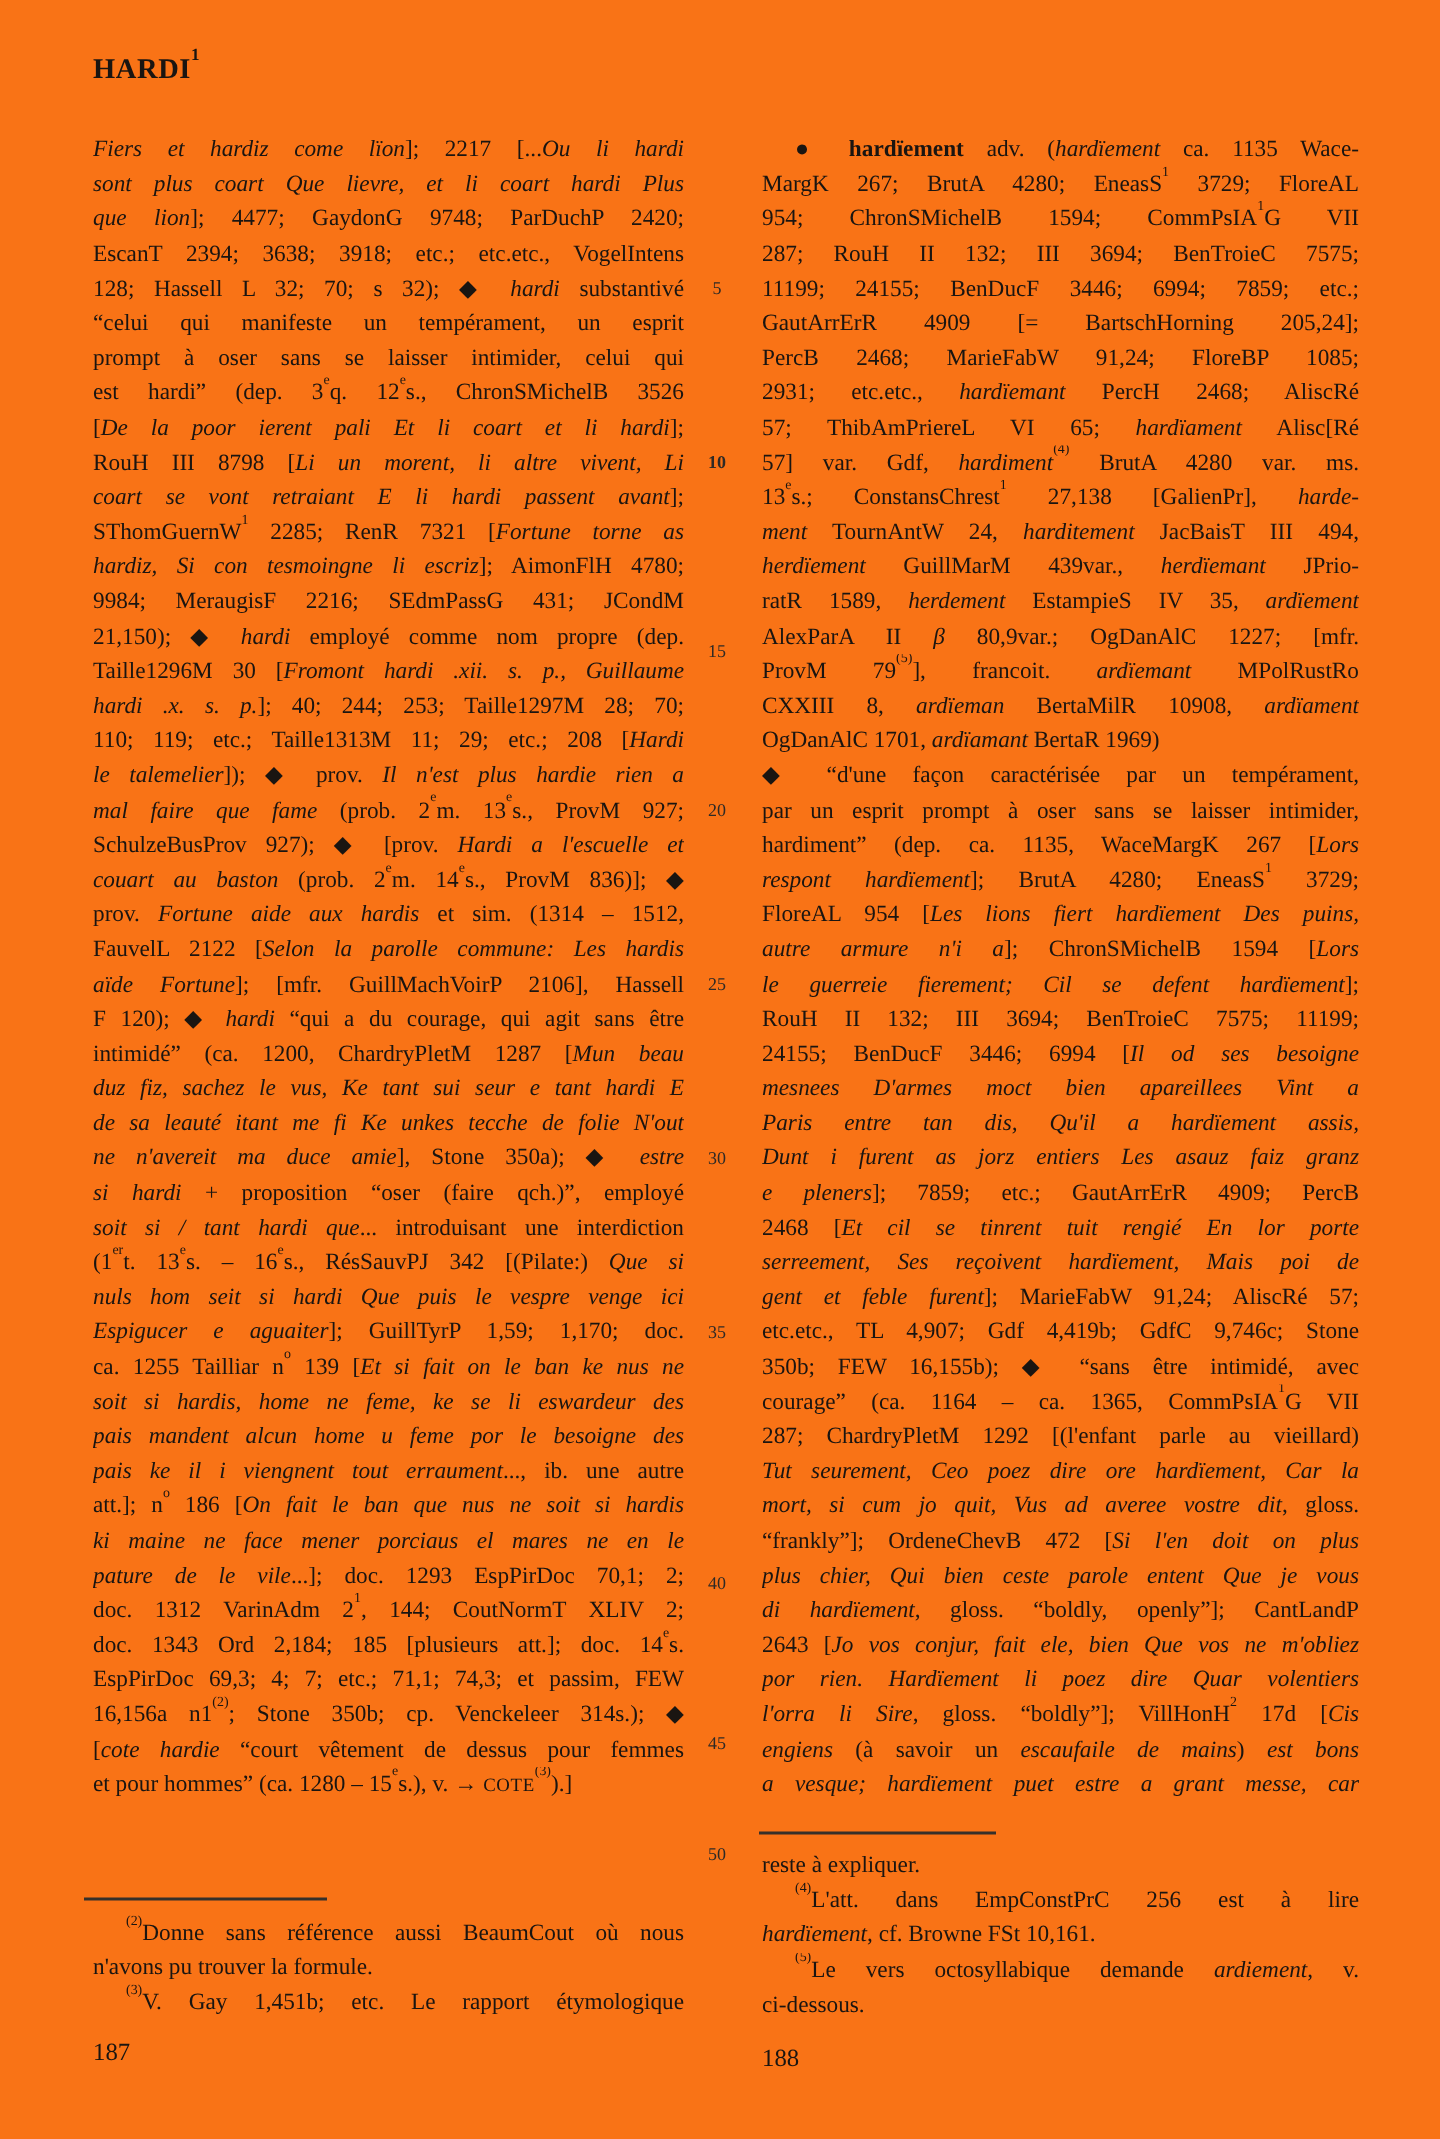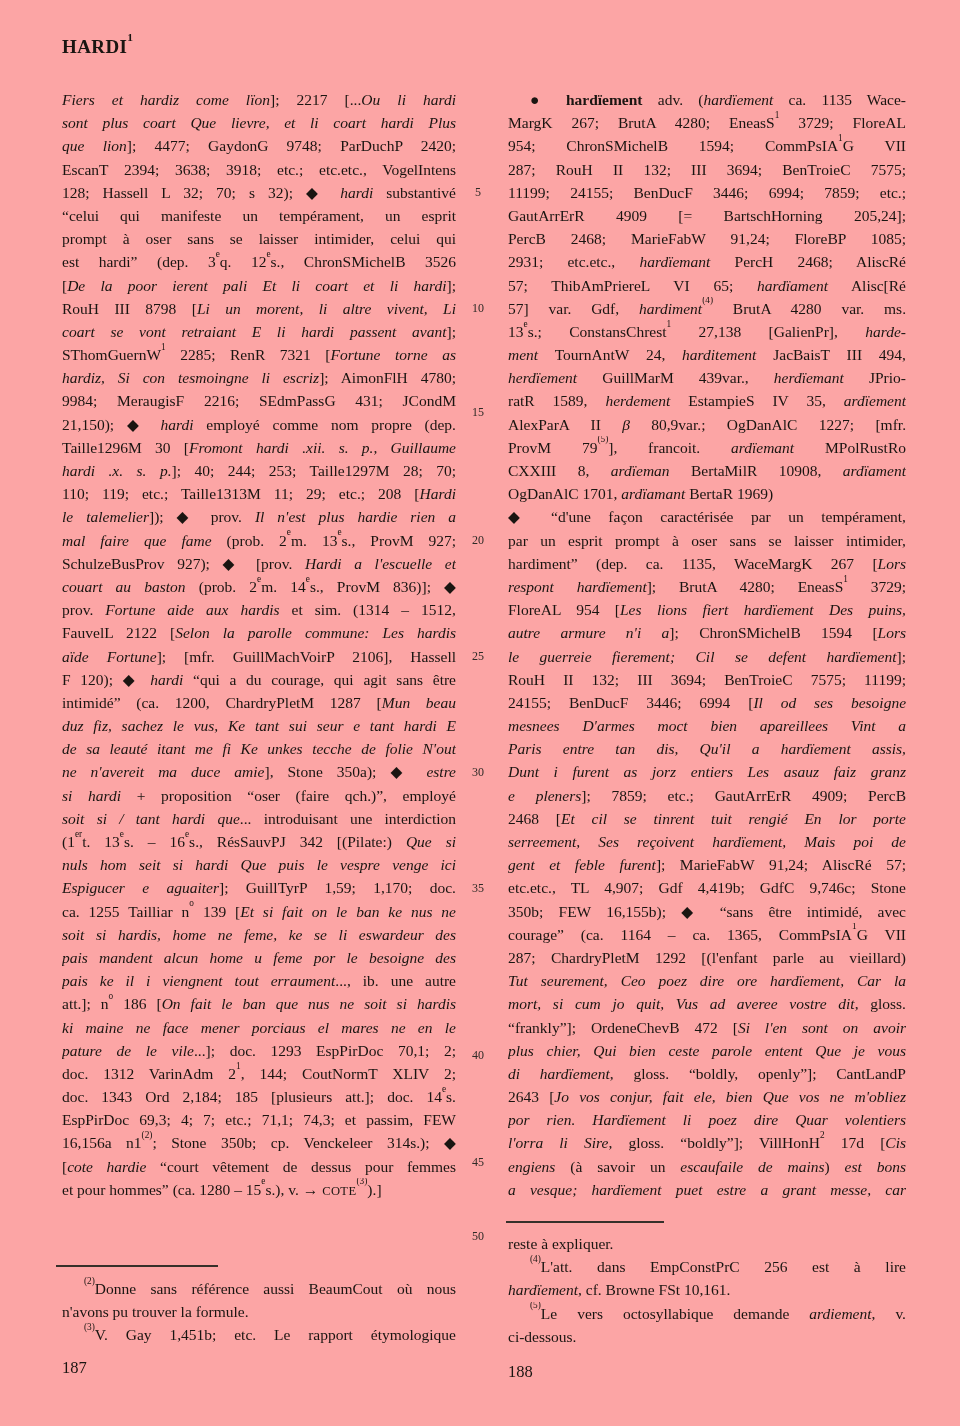--- a/index.html
+++ b/index.html
@@ -1,18 +1,18 @@
 <!DOCTYPE html>
 <html><head>
 <meta charset="utf-8">
 <style>
   html,body{margin:0;padding:0;background:#6f6f6f;}
   .page{
     position:relative;width:960px;height:1426px;margin:0 auto;
-    background:#fca5a5;color:#1a1511;
+    background:#f97316;color:#1a1511;
     font-family:"Liberation Serif","DejaVu Serif",serif;
     overflow:hidden;
   }
   .headword{
     position:absolute;left:62px;top:36px;
     font-size:19px;font-weight:bold;letter-spacing:.4px;
   }
   .col{position:absolute;top:88px;}
   #left-lines{left:62px;width:394px;}
   #right-lines{left:508px;width:398px;}
@@ -92,22 +92,22 @@
       <div class="ln">doc. 1312 VarinAdm 2<sup>1</sup>, 144; CoutNormT XLIV 2;</div>
       <div class="ln">doc. 1343 Ord 2,184; 185 [plusieurs att.]; doc. 14<sup>e</sup>s.</div>
       <div class="ln">EspPirDoc 69,3; 4; 7; etc.; 71,1; 74,3; et passim, FEW</div>
       <div class="ln">16,156a n1<sup>(2)</sup>; Stone 350b; cp. Venckeleer 314s.); ◆</div>
       <div class="ln">[<i>cote hardie</i> “court vêtement de dessus pour femmes</div>
       <div class="ln last">et pour hommes” (ca. 1280 – 15<sup>e</sup>s.), v. → <span class="sc">COTE</span><sup>(3)</sup>).]</div>
     </div>
 
   <div id="gutter">
       <div class="gnum" style="top: 92.8px;">5</div>
-      <div class="gnum" style="top: 208.8px;">10</div>
-      <div class="gnum" style="top: 313px;">15</div>
+      <div class="gnum" style="top: 208.8px; font-weight: bold;">10</div>
+      <div class="gnum" style="top: 335px;">15</div>
       <div class="gnum" style="top: 440.8px;">20</div>
       <div class="gnum" style="top: 556.8px;">25</div>
       <div class="gnum" style="top: 672.8px;">30</div>
       <div class="gnum" style="top: 788.8px;">35</div>
       <div class="gnum" style="top: 956px;">40</div>
       <div class="gnum" style="top: 1020.8px; margin-top: 42px;">45</div>
       <div class="gnum" style="top: 1136.8px;">50</div>
     </div>
 
   <div id="right-lines" class="col">
@@ -144,21 +144,21 @@
       <div class="ln"><i>e pleners</i>]; 7859; etc.; GautArrErR 4909; PercB</div>
       <div class="ln">2468 [<i>Et cil se tinrent tuit rengié En lor porte</i></div>
       <div class="ln"><i>serreement, Ses reçoivent hardïement, Mais poi de</i></div>
       <div class="ln"><i>gent et feble furent</i>]; MarieFabW 91,24; AliscRé 57;</div>
       <div class="ln">etc.etc., TL 4,907; Gdf 4,419b; GdfC 9,746c; Stone</div>
       <div class="ln">350b; FEW 16,155b); ◆ “sans être intimidé, avec</div>
       <div class="ln">courage” (ca. 1164 – ca. 1365, CommPsIA<sup>1</sup>G VII</div>
       <div class="ln">287; ChardryPletM 1292 [(l'enfant parle au vieillard)</div>
       <div class="ln"><i>Tut seurement, Ceo poez dire ore hardïement, Car la</i></div>
       <div class="ln"><i>mort, si cum jo quit, Vus ad averee vostre dit</i>, gloss.</div>
-      <div class="ln">“frankly”]; OrdeneChevB 472 [<i>Si l'en sont on avoir</i></div>
+      <div class="ln">“frankly”]; OrdeneChevB 472 [<i>Si l'en doit on plus</i></div>
       <div class="ln"><i>plus chier, Qui bien ceste parole entent Que je vous</i></div>
       <div class="ln"><i>di hardïement</i>, gloss. “boldly, openly”]; CantLandP</div>
       <div class="ln">2643 [<i>Jo vos conjur, fait ele, bien Que vos ne m'obliez</i></div>
       <div class="ln"><i>por rien. Hardïement li poez dire Quar volentiers</i></div>
       <div class="ln"><i>l'orra li Sire</i>, gloss. “boldly”]; VillHonH<sup>2</sup> 17d [<i>Cis</i></div>
       <div class="ln"><i>engiens</i> (à savoir un <i>escaufaile de mains</i>) <i>est bons</i></div>
       <div class="ln"><i>a vesque; hardïement puet estre a grant messe, car</i></div>
     </div>
 
   <div id="rule-left" class="fnrule"></div>

